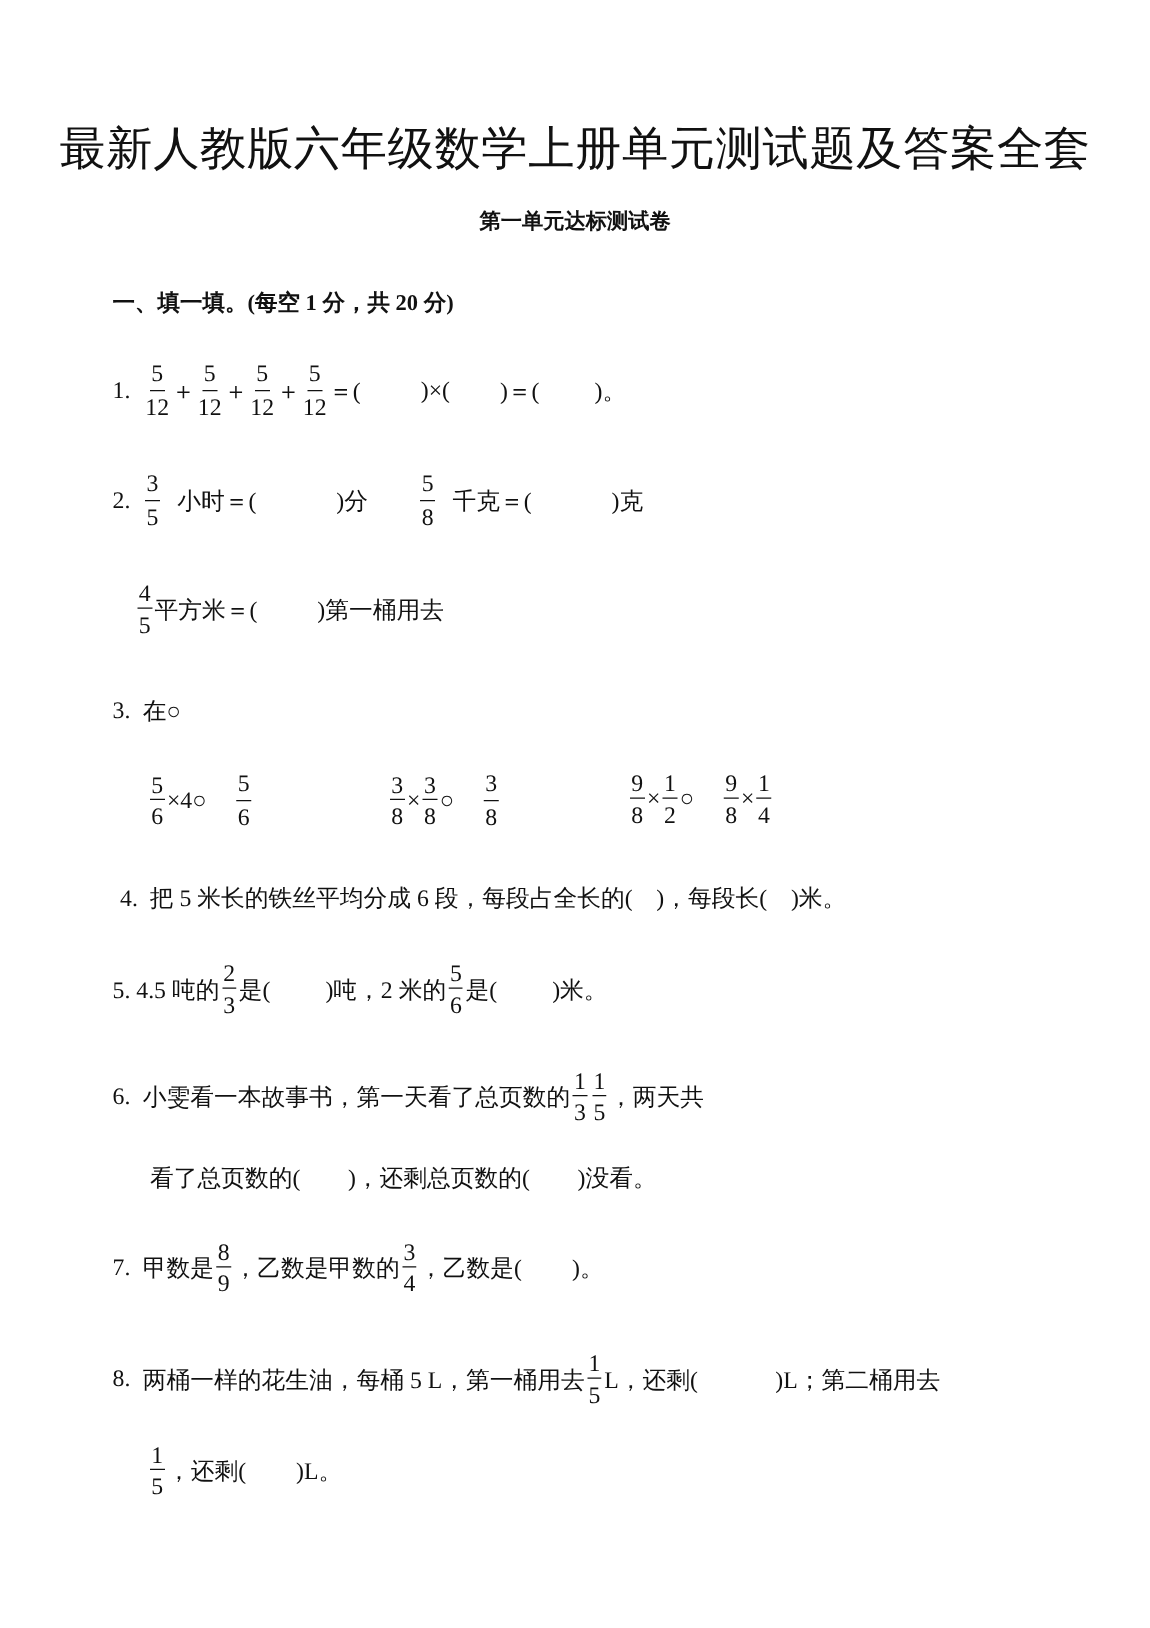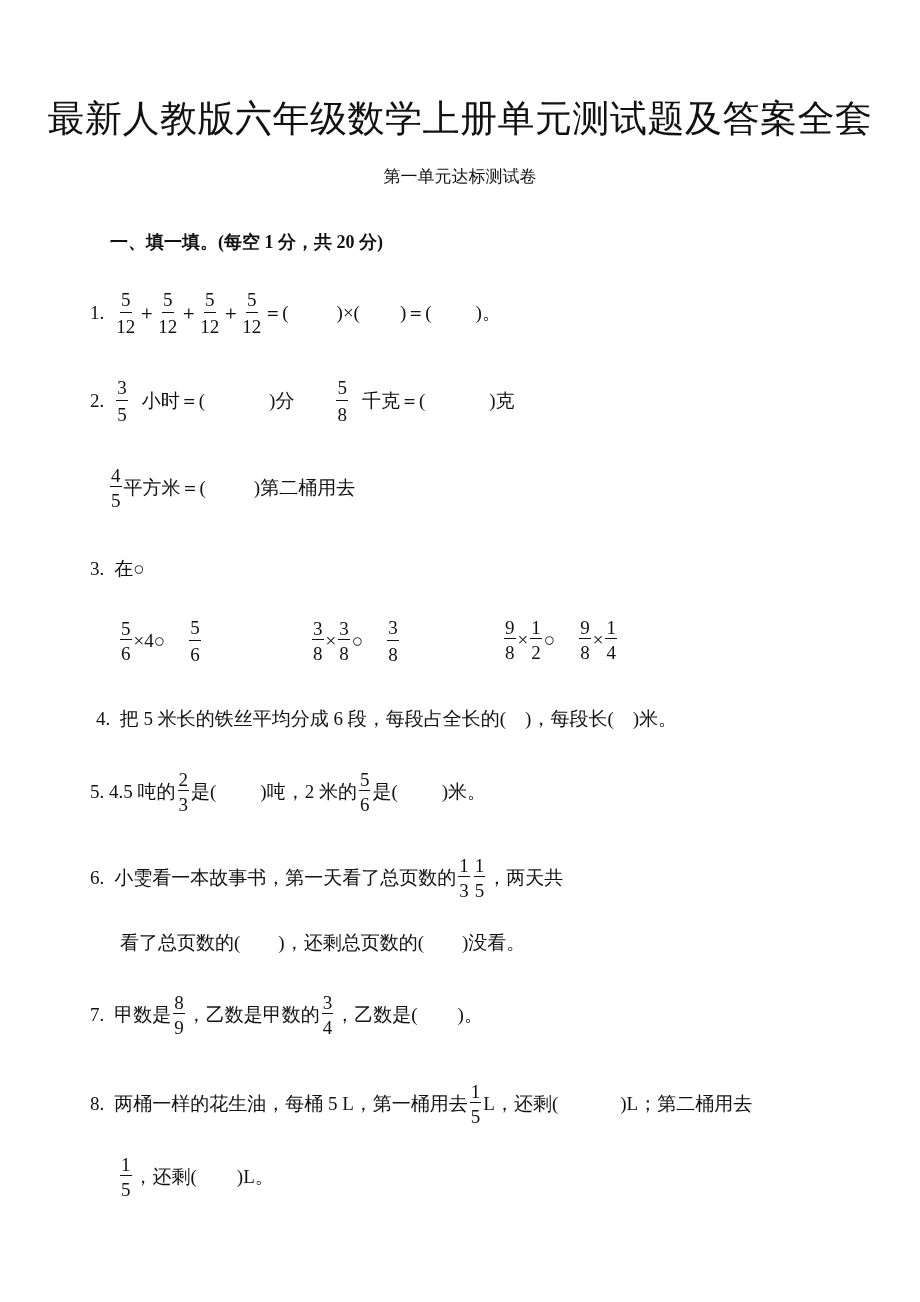--- a/index.html
+++ b/index.html
@@ -1,23 +1,23 @@
 <!DOCTYPE html>
 <html><head>
 <meta charset="utf-8">
 <style>
   html, body { margin:0; padding:0; background:#fff; }
   body { width:920px; height:1302px; position:relative; overflow:hidden;
          font-family:"Liberation Serif","DejaVu Serif",serif; color:#111; }
   .abs { position:absolute; white-space:nowrap; }
   .title { left:0; width:920px; text-align:center; top:94px; font-size:37px;
            font-family:"DejaVu Sans","Liberation Sans",sans-serif; letter-spacing:0.5px; }
-  .subtitle { left:0; width:920px; text-align:center; top:165px; font-size:17px; font-weight:normal;
+  .subtitle { left:0; width:920px; text-align:center; top:165px; font-size:17px; font-weight:bold;
               font-family:"DejaVu Sans","Liberation Sans",sans-serif; }
-  .section { left:90px; top:230px; font-size:18px; font-weight:bold;margin-left:20px; }
+  .section { left:90px; top:230px; font-size:18px; font-weight:bold; }
   .line { font-size:19px; display:flex; align-items:center; }
   .frac { display:inline-flex; flex-direction:column; align-items:center; vertical-align:middle;
           font-size:19px; line-height:1; margin:0 2px; }
   .frac .n { padding:0 1px 3px; border-bottom:1.3px solid #111; }
   .frac .d { padding-top:4px;text-align:center; }
   .frac.tight .n { padding-bottom:1px; }
   .gap { display:inline-block; }
   .t { display:inline-block; }
 </style>
 </head>
@@ -79,21 +79,21 @@
   <span class="gap" style="width:64px"></span>
   <span class="t">)克</span>
 </div>
 <div class="abs line" style="left:108px;top:466px;">
   <span class="frac tight">
       <span class="n">4</span>
       <span class="d">5</span>
     </span>
   <span class="t">平方米＝(</span>
   <span class="gap" style="width:48px"></span>
-  <span class="t">)第二桶用去</span>
+  <span class="t">)第一桶用去</span>
 </div>
 
 <div class="abs line" style="left:90px;top:556px;">
   <span class="t">3.</span>
   <span class="gap" style="width:10px"></span>
   <span class="t">在○</span>
   <span class="gap" style="width:22px"></span>
 </div>
 <div class="abs line" style="left:118px;top:618px;">
   <span class="frac tight">

